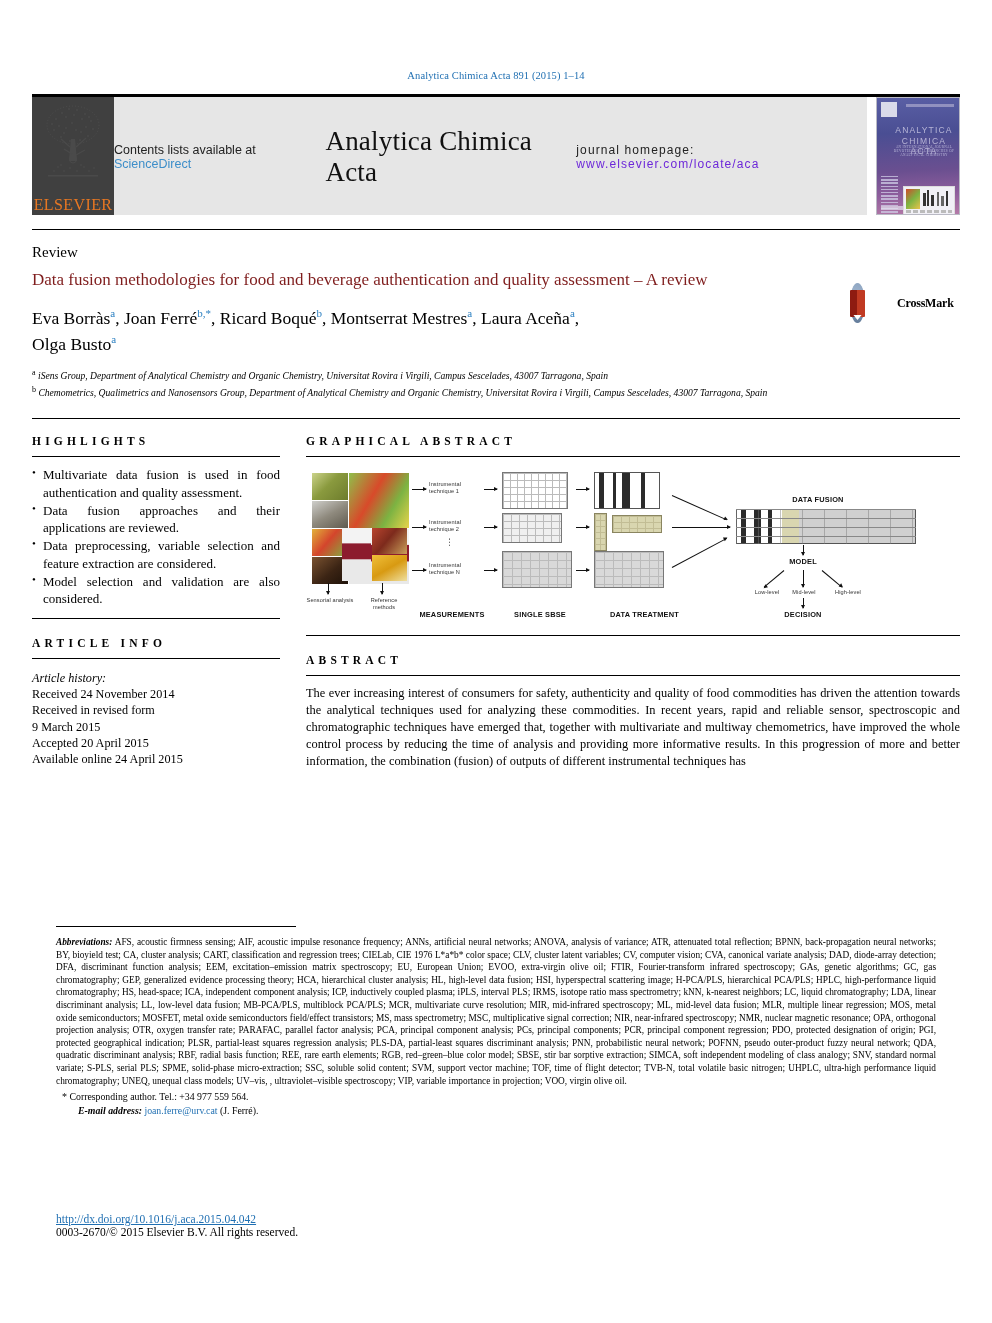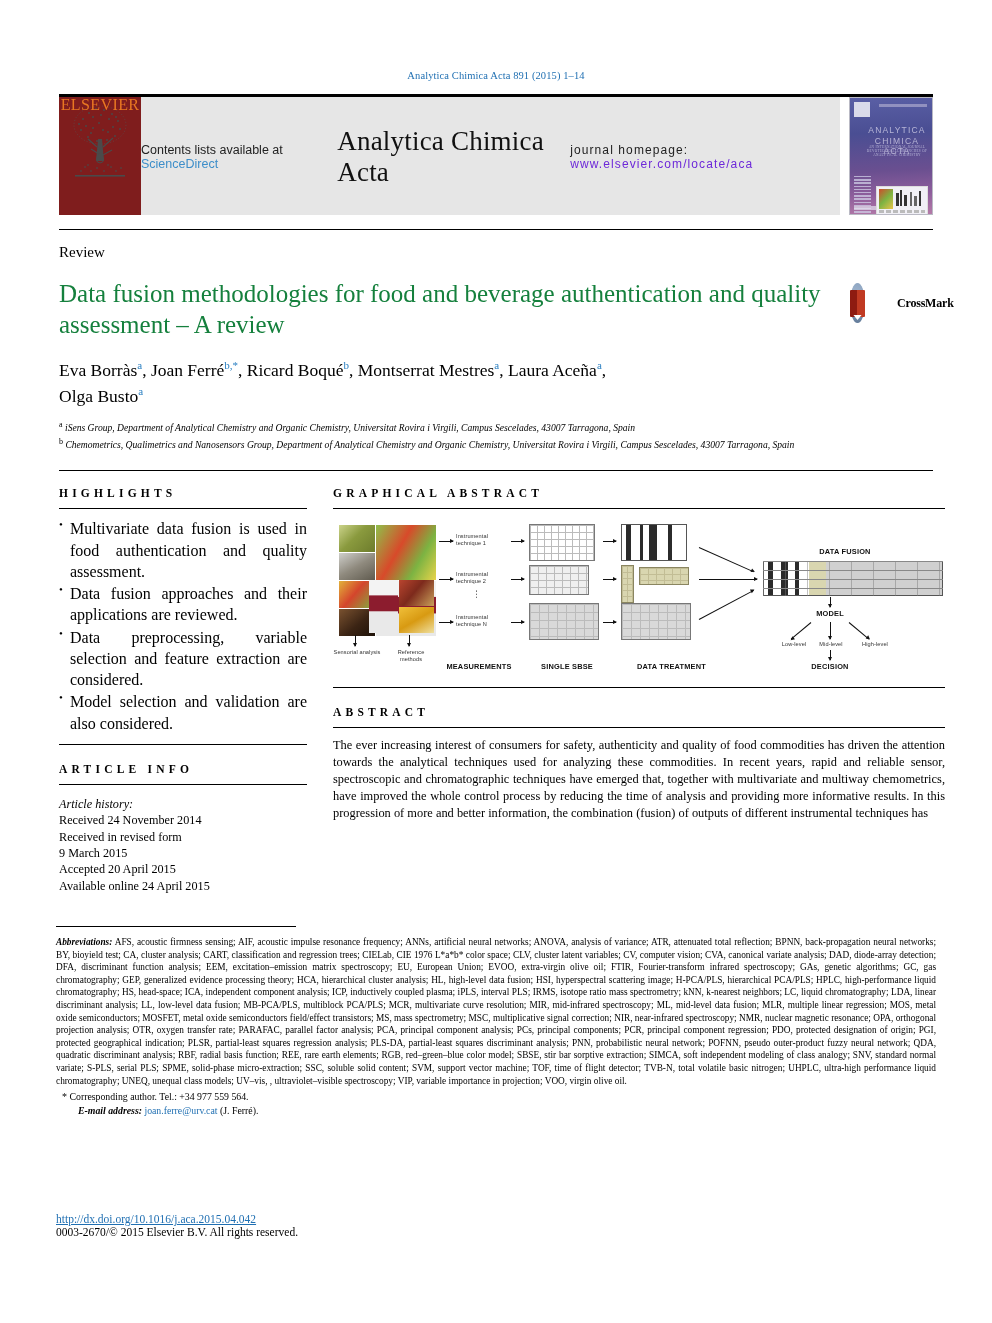--- a/index.html
+++ b/index.html
@@ -7,41 +7,41 @@
     margin: 0; padding: 0;
     background: #ffffff;
   }
   body {
     width: 992px; height: 1323px;
     font-family: "Liberation Serif", serif;
     color: #000;
     position: relative;
     overflow: hidden;
   }
-  .page { position: relative; width: 992px; height: 1323px; padding: 0 59px; }
+  .page { position: relative; width: 992px; height: 1323px; padding: 0 32px; }
 
   
   .runhead {
     text-align: center;
     color: #1f6fb2;
     font-size: 10.5px;
     font-family: "Liberation Serif", serif;
     padding-top: 70px;
     letter-spacing: .1px;
   }
 
   
   .headrule { border-top: 3px solid #000; margin-top: 13px; }
   .jhead {
     display: flex; align-items: stretch; height: 118px; margin-top: 0;
   }
   .elsevier-logo {
-    width: 82px; flex: 0 0 82px; background: #7f1d1d;
+    width: 82px; flex: 0 0 82px; background: #404040;
     display: flex; flex-direction: column; align-items: center;
-    padding-bottom: 2px; position: relative;
+    justify-content: flex-end; padding-bottom: 2px; position: relative;
   }
   .tree-svg { position:absolute; top:2px; left:4px; }
   .elsevier-word {
     font-family: "Liberation Serif", serif;
     color: #e87722; font-size: 16px; letter-spacing: .4px;
     font-weight: 400; line-height: 1; position:relative; z-index:2;
   }
   .jcenter {
     flex: 1 1 auto; background: #e6e6e6; display: flex;
     align-items: center; justify-content: space-between;
@@ -65,22 +65,22 @@
   .jc-leftcol{position:absolute; left:4px; top:78px; width:17px; height:52px;
      background: repeating-linear-gradient(#cfcde6 0 1.4px, transparent 1.4px 3.2px); opacity:.75;}
   .jc-img{position:absolute; left:26px; top:88px; width:52px; height:30px; background:#f1f0f6; border:1px solid #ddd;}
   .jc-img i{position:absolute; display:block;}
   .jc-foot{position:absolute; left:4px; bottom:4px; width:22px; height:4px; background:#e4e2ef; opacity:.7;}
 
   
   .artrule { border-top: 1px solid #000; margin-top: 14px; }
   .doctype { font-family:"Liberation Serif", serif; font-size: 15px; margin-top: 14px; }
   .title {
-    font-family:"Liberation Serif", serif; font-size: 25px; line-height: 1.22;
-    margin-top: 18px; width: 790px; font-weight: 400; color:#15803d;
+    font-family:"Liberation Serif", serif; font-size: 17px; line-height: 1.22;
+    margin-top: 9px; width: 790px; font-weight: 400; color:#7f1d1d;
   }
   .crossmark {
     position: absolute; right: 56px; top: 281px; width: 86px; height: 44px;
     display:flex; align-items:center; gap:4px;
   }
   .cm-disc {
     width: 40px; height: 40px; border-radius: 50%;
     background: radial-gradient(circle at 32% 28%, #9fb4cd 0%, #8fa6c2 40%, #5e7795 100%);
     position: relative; display:flex; align-items:center; justify-content:center;
   }
@@ -113,21 +113,21 @@
 
   .sechdr {
     font-family:"Liberation Serif", serif; font-weight: 700;
     font-size: 11.5px; letter-spacing: 4.2px; text-transform: uppercase;
   }
   .sechdr-rule { border-top: 1.6px solid #000; margin-top: 9px; }
   .sechdr-rule-b { border-top: 1.6px solid #000; margin-top: 10px; }
 
   ul.highlights { list-style: none; margin: 9px 0 0 0; padding: 0; }
   ul.highlights li {
-    position: relative; padding-left: 11px; font-size: 16px; line-height: 1.33;
+    position: relative; padding-left: 11px; font-size: 13px; line-height: 1.33;
     text-align: justify; margin-bottom: 1px;
   }
   ul.highlights li:before {
     content: "\2022"; position: absolute; left: 0; top: -1px; font-size: 11px;
   }
 
   .artinfo { margin-top: 11px; font-size: 12.2px; line-height: 1.34; }
   .artinfo .ital { font-style: italic; }
 
   .ga-fig {

